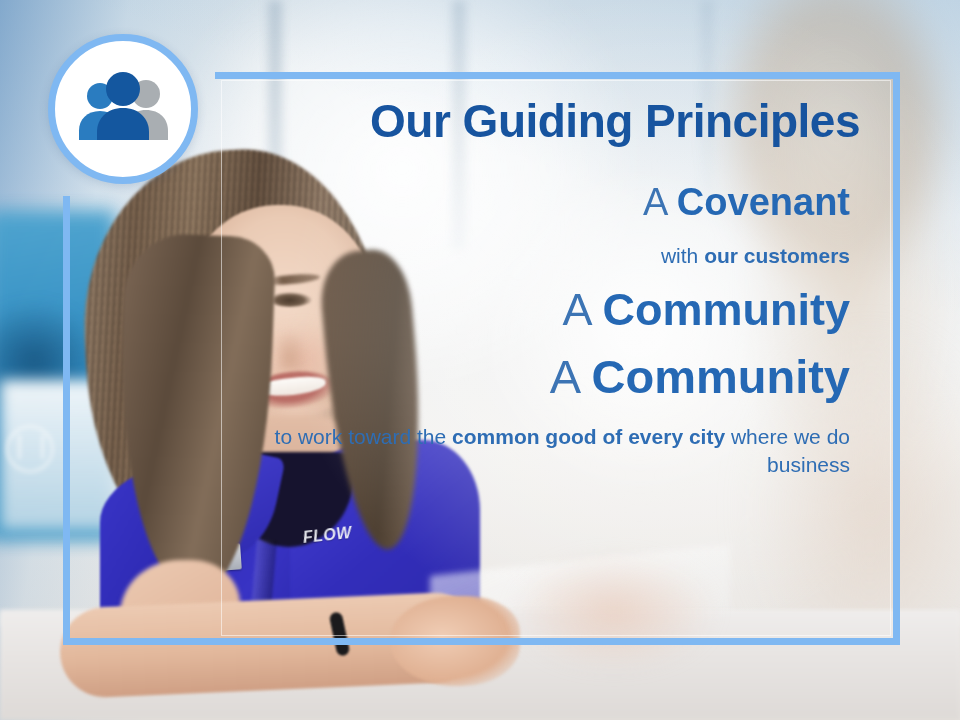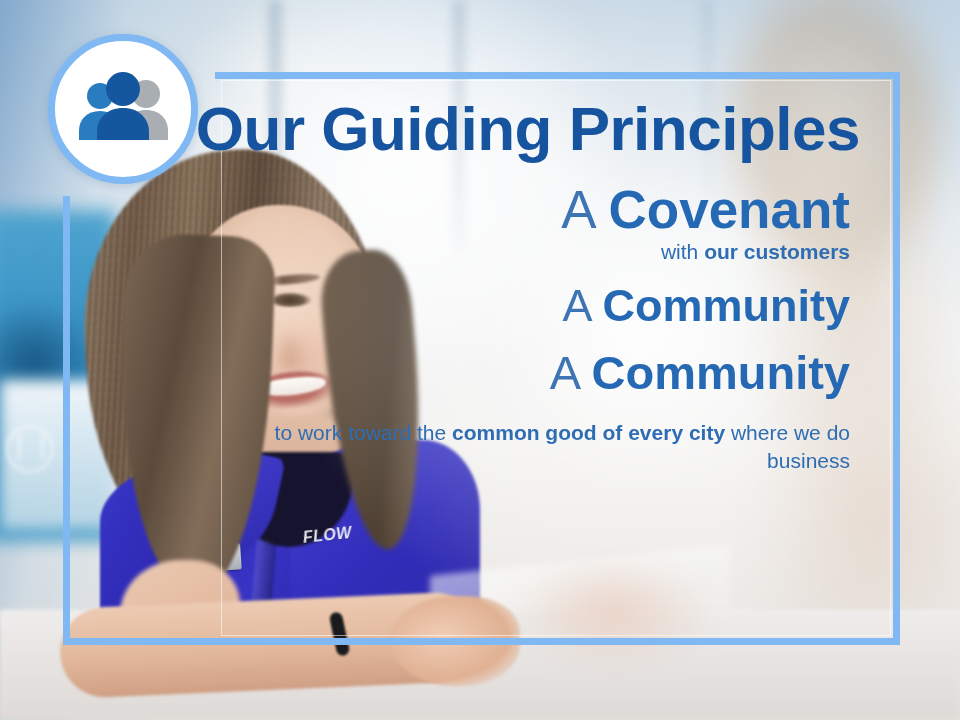--- a/index.html
+++ b/index.html
@@ -334,50 +334,50 @@
   .content {
     position: absolute;
     left: 63px; top: 72px; right: 60px; bottom: 75px;
     padding: 18px 34px 10px 160px;
     box-sizing: border-box;
     display: flex; flex-direction: column;
     align-items: flex-end;
     text-align: right;
   }
   .title {
-    font-size: 62px;
+    font-size: 46px;
     font-weight: 700;
     color: #17549f;
     letter-spacing: -0.5px;
     line-height: 1.0;
-    margin: 8px 6px 16px 0;
+    margin: 8px 6px 0 0;
     white-space: nowrap;
   }
   .principle { margin-top: 18px; width: 100%; text-align: right; }
   .p-head {
     font-size: 44px;
     line-height: 1.06;
     color: #2e6db4;
     margin-right: 16px;
     white-space: nowrap;
   }
   .p-head .art { font-weight: 400; color: #3c74b4; }
   .p-head .word { font-weight: 700; color: #2568b4; }
   .p-sub {
     font-size: 21px;
     line-height: 1.32;
     color: #2e6db4;
     font-weight: 400;
-    margin-top: 0;
+    margin-top: 20px;
     margin-right: 16px;
   }
   .p-sub b { font-weight: 700; }
 
   .pr-1 { margin-top: 6px; }
-  .pr-1 .p-head { font-size: 53px; }
+  .pr-1 .p-head { font-size: 38px; margin-top: 32px; }
   .pr-2 { margin-top: 16px; }
   .pr-2 .p-head { font-size: 45px; }
   .pr-3 { margin-top: 18px; }
   .pr-3 .p-head { font-size: 47px; }
   .pr-3 .p-sub { margin-top: 22px; }
 </style>
 </head>
 <body>
 
 <div id="stage">

